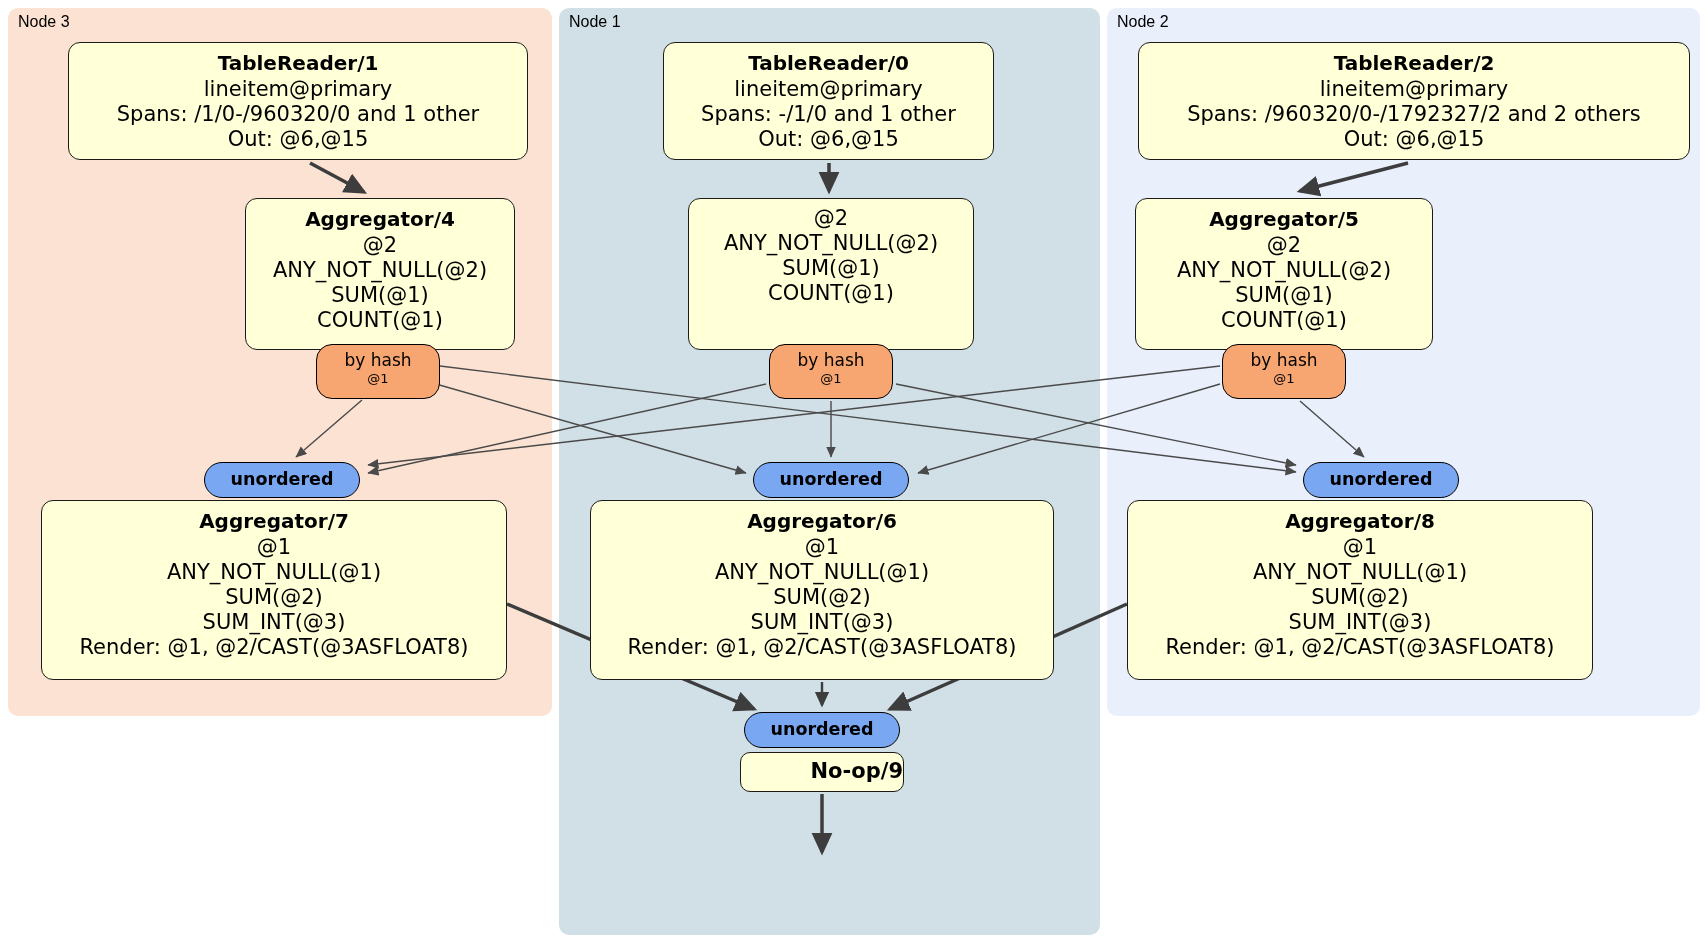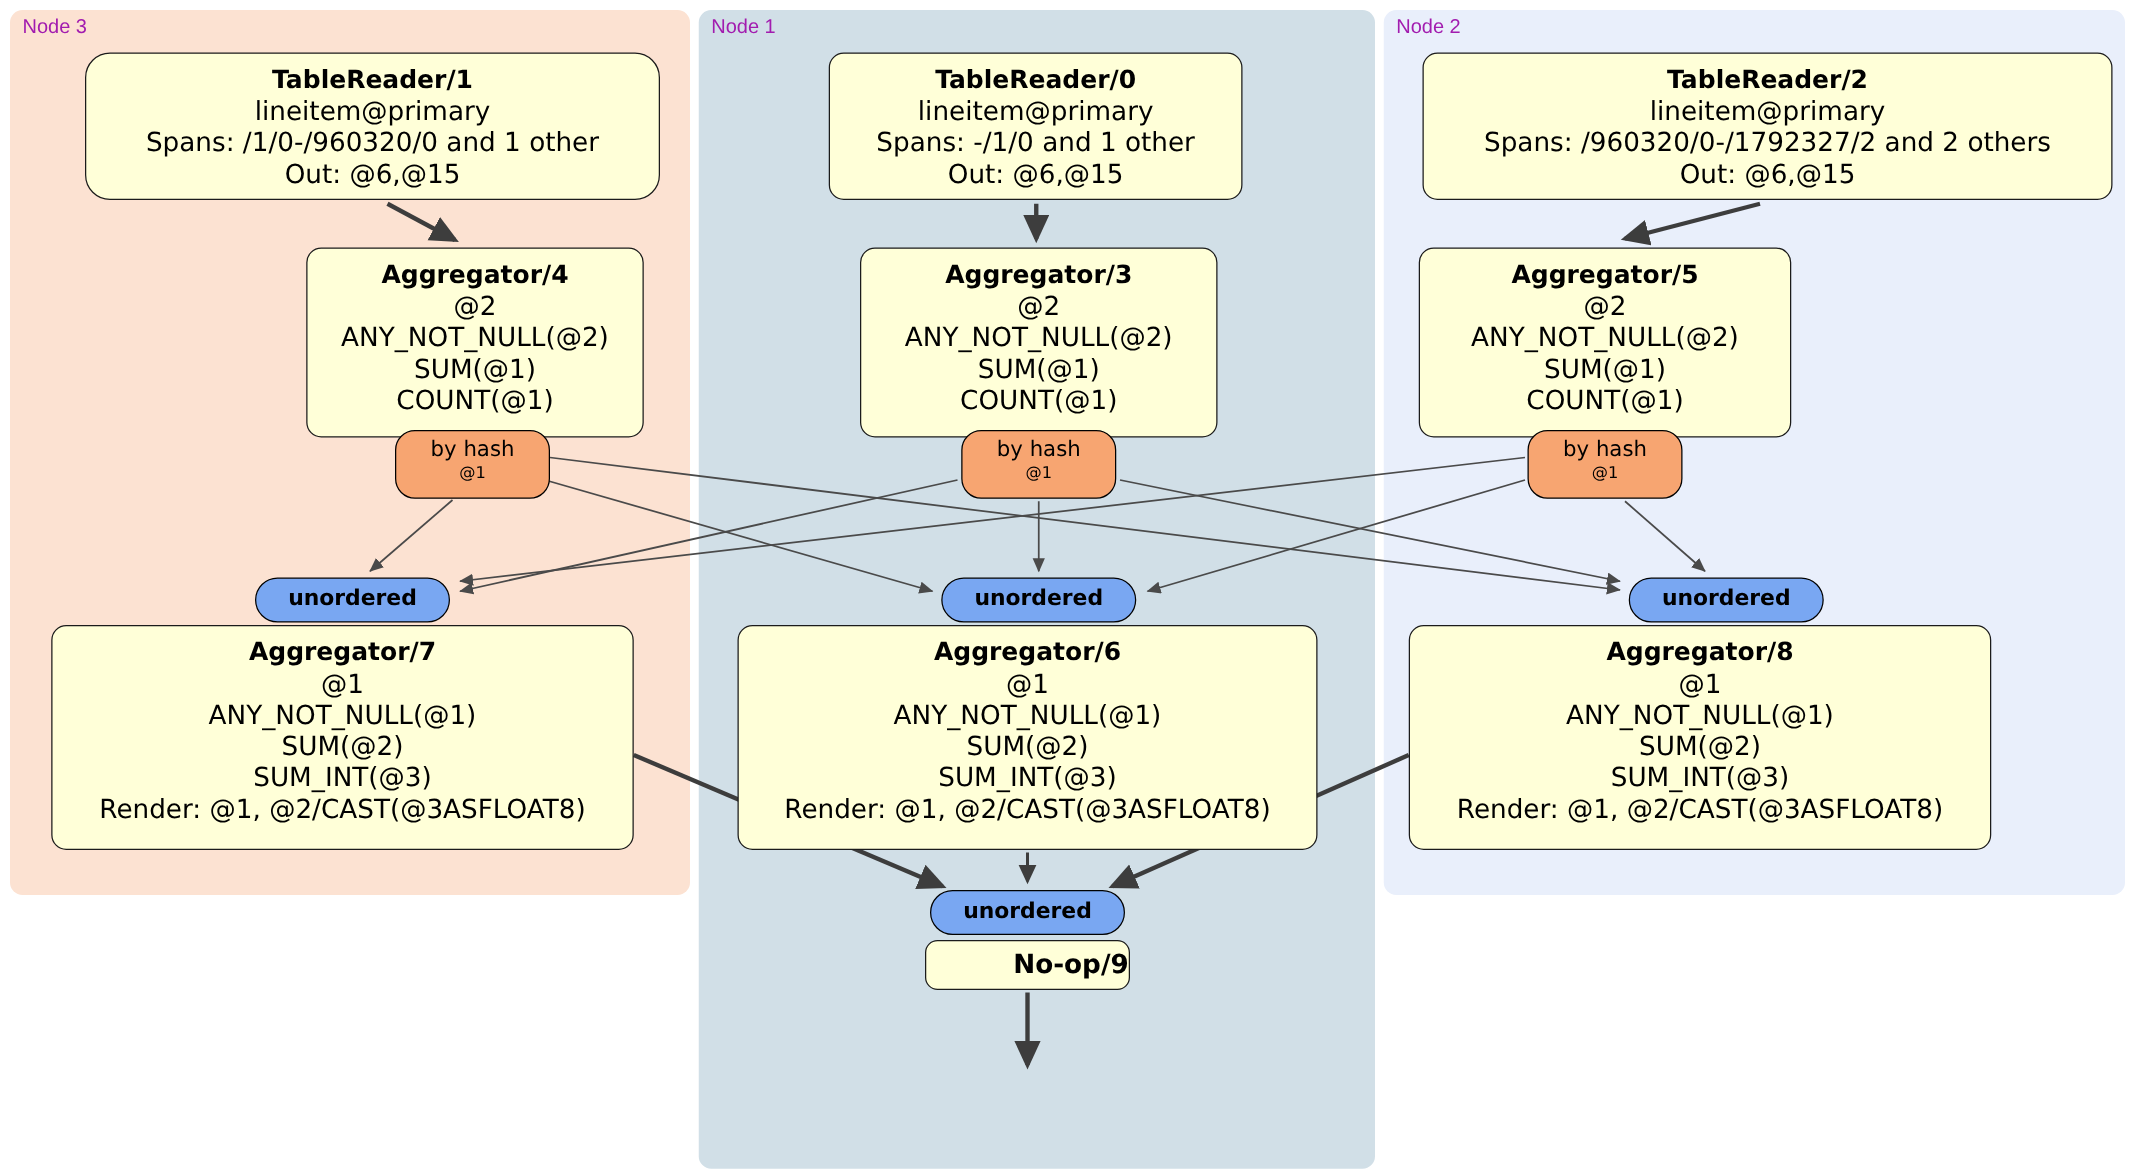--- a/index.html
+++ b/index.html
@@ -6,21 +6,21 @@
   #canvas{
     position:relative;width:1708px;height:940px;
     font-family:"DejaVu Sans",sans-serif;color:#000;overflow:hidden;
   }
   .region{position:absolute;border-radius:10px;z-index:0;}
   #region-node3{left:8px;top:8px;width:544px;height:708px;background:var(--node3-bg);}
   #region-node1{left:559px;top:8px;width:541px;height:927px;background:var(--node1-bg);}
   #region-node2{left:1107px;top:8px;width:593px;height:708px;background:var(--node2-bg);}
   .region-label{
     position:absolute;left:10px;top:5px;font-size:16px;
-    font-family:"Liberation Sans",sans-serif;color:#a21caf;
+    font-family:"Liberation Sans",sans-serif;color:#000000;
   }
   #edges{position:absolute;left:0;top:0;z-index:1;}
   .pbox{
     position:absolute;z-index:2;background:var(--box-bg);
     border:1.6px solid #1b1b1b;border-radius:12px;
     text-align:center;box-sizing:border-box;padding-top:7px;
   }
   .pbox .title{font-weight:bold;font-size:20px;line-height:27px;}
   .pbox .line{font-size:21px;line-height:25px;white-space:nowrap;}
   .router{
@@ -83,21 +83,21 @@
       <line x1="440" y1="366" x2="1296" y2="472"></line>
       <line x1="766" y1="384" x2="368" y2="473"></line>
       <line x1="831" y1="401" x2="831" y2="457"></line>
       <line x1="896" y1="384" x2="1296" y2="465"></line>
       <line x1="1220" y1="366" x2="368" y2="465"></line>
       <line x1="1220" y1="384" x2="918" y2="473"></line>
       <line x1="1300" y1="401" x2="1364" y2="457"></line>
     </g>
   </svg>
 
-  <div class="pbox" style="left:68px;top:42px;width:460px;height:118px;border-radius:20px;">
+  <div class="pbox" style="left:68px;top:42px;width:460px;height:118px;">
     <div class="title">TableReader/1</div>
     <div class="line">lineitem@primary</div>
     <div class="line">Spans: /1/0-/960320/0 and 1 other</div>
     <div class="line">Out: @6,@15</div>
   </div>
   <div class="pbox" style="left:663px;top:42px;width:331px;height:118px;">
     <div class="title">TableReader/0</div>
     <div class="line">lineitem@primary</div>
     <div class="line">Spans: -/1/0 and 1 other</div>
     <div class="line">Out: @6,@15</div>
@@ -110,21 +110,20 @@
   </div>
 
   <div class="pbox" style="left:245px;top:198px;width:270px;height:152px;">
     <div class="title">Aggregator/4</div>
     <div class="line">@2</div>
     <div class="line">ANY_NOT_NULL(@2)</div>
     <div class="line">SUM(@1)</div>
     <div class="line">COUNT(@1)</div>
   </div>
   <div class="pbox" style="left:688px;top:198px;width:286px;height:152px;">
-    <div class="title">Aggregator/3</div>
     <div class="line">@2</div>
     <div class="line">ANY_NOT_NULL(@2)</div>
     <div class="line">SUM(@1)</div>
     <div class="line">COUNT(@1)</div>
   </div>
   <div class="pbox" style="left:1135px;top:198px;width:298px;height:152px;">
     <div class="title">Aggregator/5</div>
     <div class="line">@2</div>
     <div class="line">ANY_NOT_NULL(@2)</div>
     <div class="line">SUM(@1)</div>

